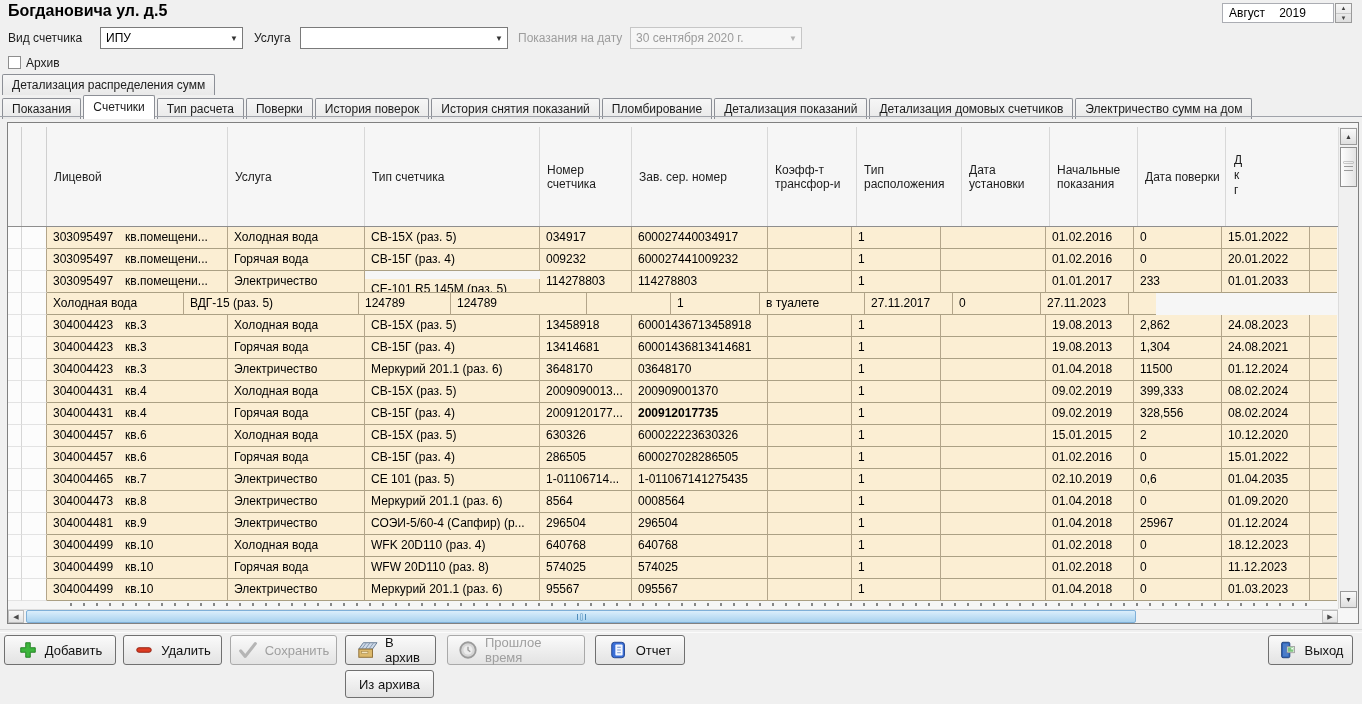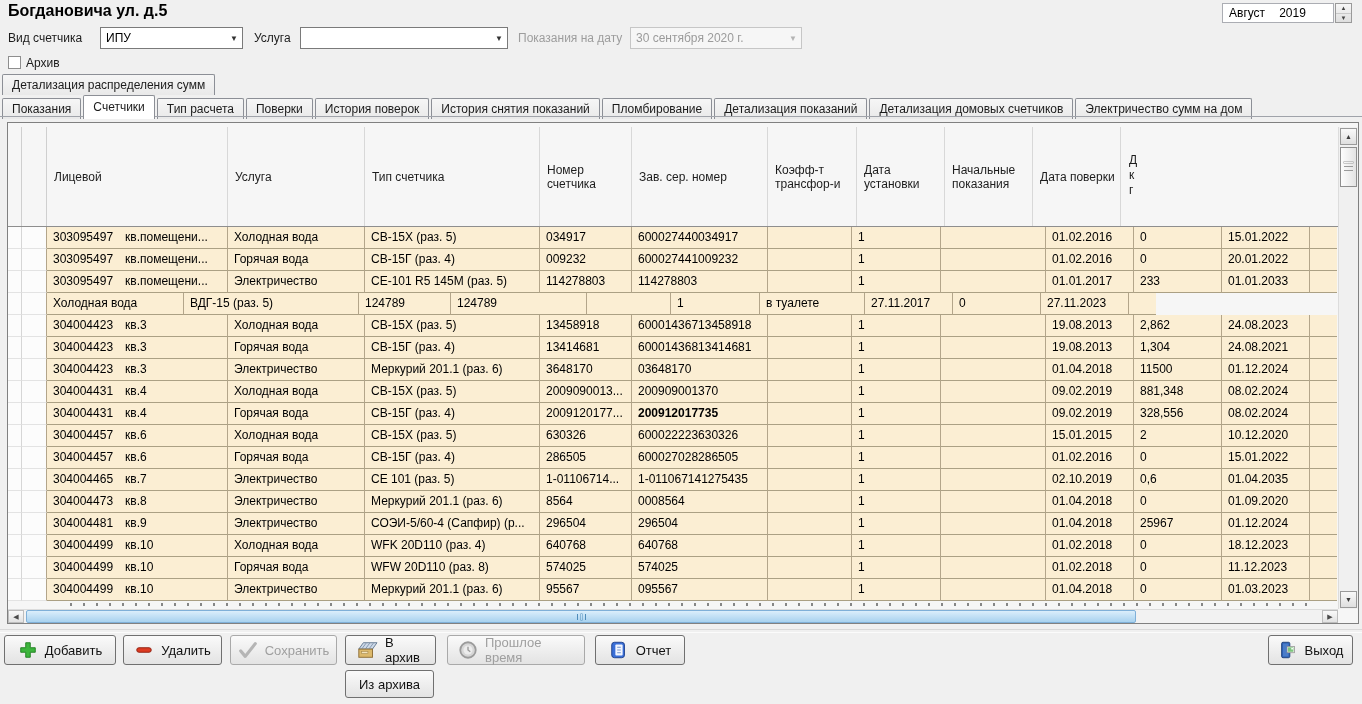--- a/index.html
+++ b/index.html
@@ -140,20 +140,21 @@
     <div id="grid">
       <div class="hrow">
           <div class="hgut" style="width: 14px;"></div>
           <div class="hgut" style="width: 25px;"></div>
           <div class="hcell" style="width: 181px;">Лицевой</div>
           <div class="hcell" style="width: 137px;">Услуга</div>
           <div class="hcell" style="width: 175px;">Тип счетчика</div>
           <div class="hcell" style="width: 92px;">Номер счетчика</div>
           <div class="hcell" style="width: 136px;">Зав. сер. номер</div>
           <div class="hcell" style="width: 89px;">Коэфф-т трансфор-и</div>
+          <div class="hcell" style="width: 105px;">Тип расположения</div>
           <div class="hcell" style="width: 88px;">Дата установки</div>
           <div class="hcell" style="width: 88px;">Начальные показания</div>
           <div class="hcell" style="width: 88px;">Дата поверки</div>
           <div class="hcell clipped" style="width: 27px; border-right: none;">
             <div>Д</div>
             <div>к</div>
             <div>г</div>
           </div>
         </div>
       <div>
@@ -187,21 +188,21 @@
             <div class="dcell" style="width: 88px;">01.02.2016</div>
             <div class="dcell" style="width: 88px;">0</div>
             <div class="dcell" style="width: 88px;">20.01.2022</div>
             <div class="dcell" style="width: 27px; border-right: none;"></div>
           </div>
           <div class="drow">
             <div class="gut" style="width: 14px;"></div>
             <div class="gut b" style="width: 25px;"></div>
             <div class="dcell" style="width: 181px;"><span class="acct">303095497</span><span>кв.помещени...</span></div>
             <div class="dcell" style="width: 137px;">Электричество</div>
-            <div class="dcell" style="width: 175px;">СЕ-101 R5 145М (раз. 5)</div>
+            <div class="dcell" style="width: 175px; margin-top: 8px;">СЕ-101 R5 145М (раз. 5)</div>
             <div class="dcell" style="width: 92px;">114278803</div>
             <div class="dcell" style="width: 136px;">114278803</div>
             <div class="dcell" style="width: 84px;"></div>
             <div class="dcell" style="width: 89px;">1</div>
             <div class="dcell" style="width: 105px;"></div>
             <div class="dcell" style="width: 88px;">01.01.2017</div>
             <div class="dcell" style="width: 88px;">233</div>
             <div class="dcell" style="width: 88px;">01.01.2033</div>
             <div class="dcell" style="width: 27px; border-right: none;"></div>
           </div>
@@ -273,21 +274,21 @@
             <div class="gut b" style="width: 25px;"></div>
             <div class="dcell" style="width: 181px;"><span class="acct">304004431</span><span>кв.4</span></div>
             <div class="dcell" style="width: 137px;">Холодная вода</div>
             <div class="dcell" style="width: 175px;">СВ-15Х (раз. 5)</div>
             <div class="dcell" style="width: 92px;">2009090013...</div>
             <div class="dcell" style="width: 136px;">200909001370</div>
             <div class="dcell" style="width: 84px;"></div>
             <div class="dcell" style="width: 89px;">1</div>
             <div class="dcell" style="width: 105px;"></div>
             <div class="dcell" style="width: 88px;">09.02.2019</div>
-            <div class="dcell" style="width: 88px;">881,348</div>
+            <div class="dcell" style="width: 88px;">399,333</div>
             <div class="dcell" style="width: 88px;">08.02.2024</div>
             <div class="dcell" style="width: 27px; border-right: none;"></div>
           </div>
           <div class="drow">
             <div class="gut" style="width: 14px;"></div>
             <div class="gut b" style="width: 25px;"></div>
             <div class="dcell" style="width: 181px;"><span class="acct">304004431</span><span>кв.4</span></div>
             <div class="dcell" style="width: 137px;">Горячая вода</div>
             <div class="dcell" style="width: 175px;">СВ-15Г (раз. 4)</div>
             <div class="dcell" style="width: 92px;">2009120177...</div>

